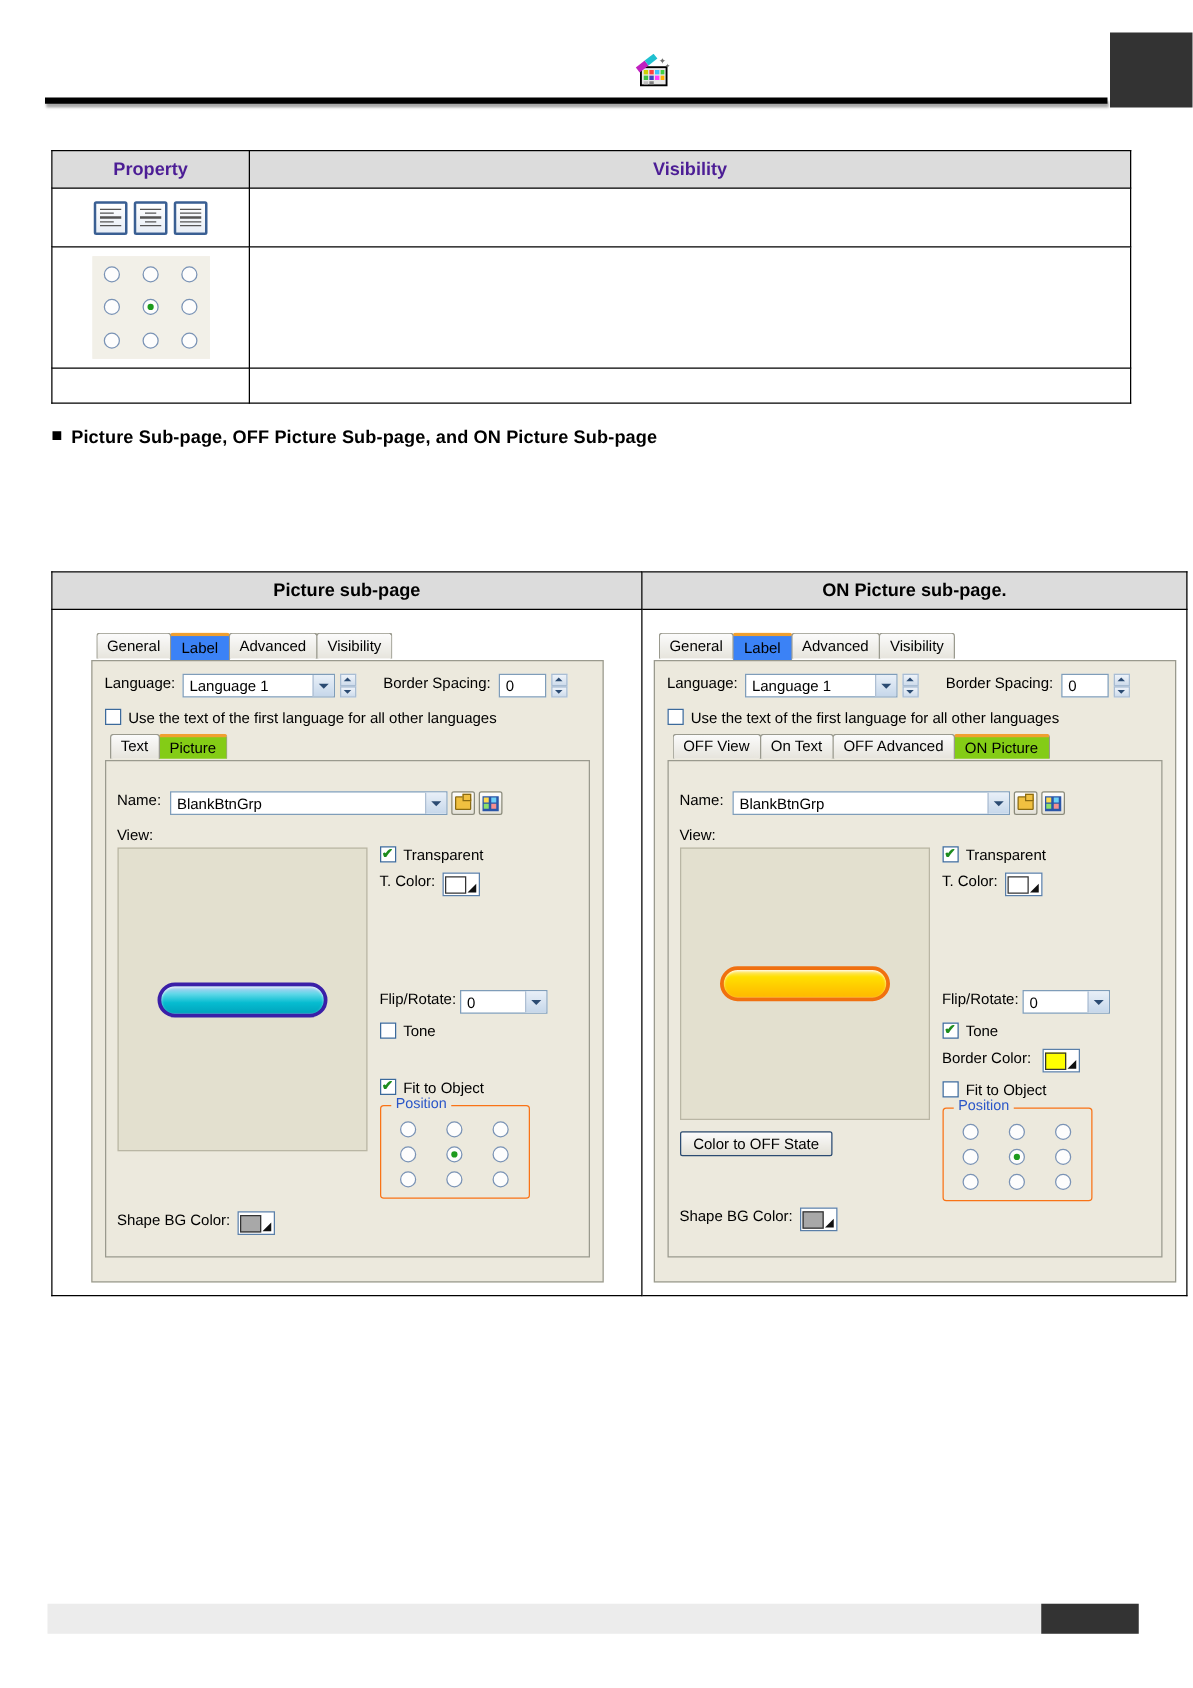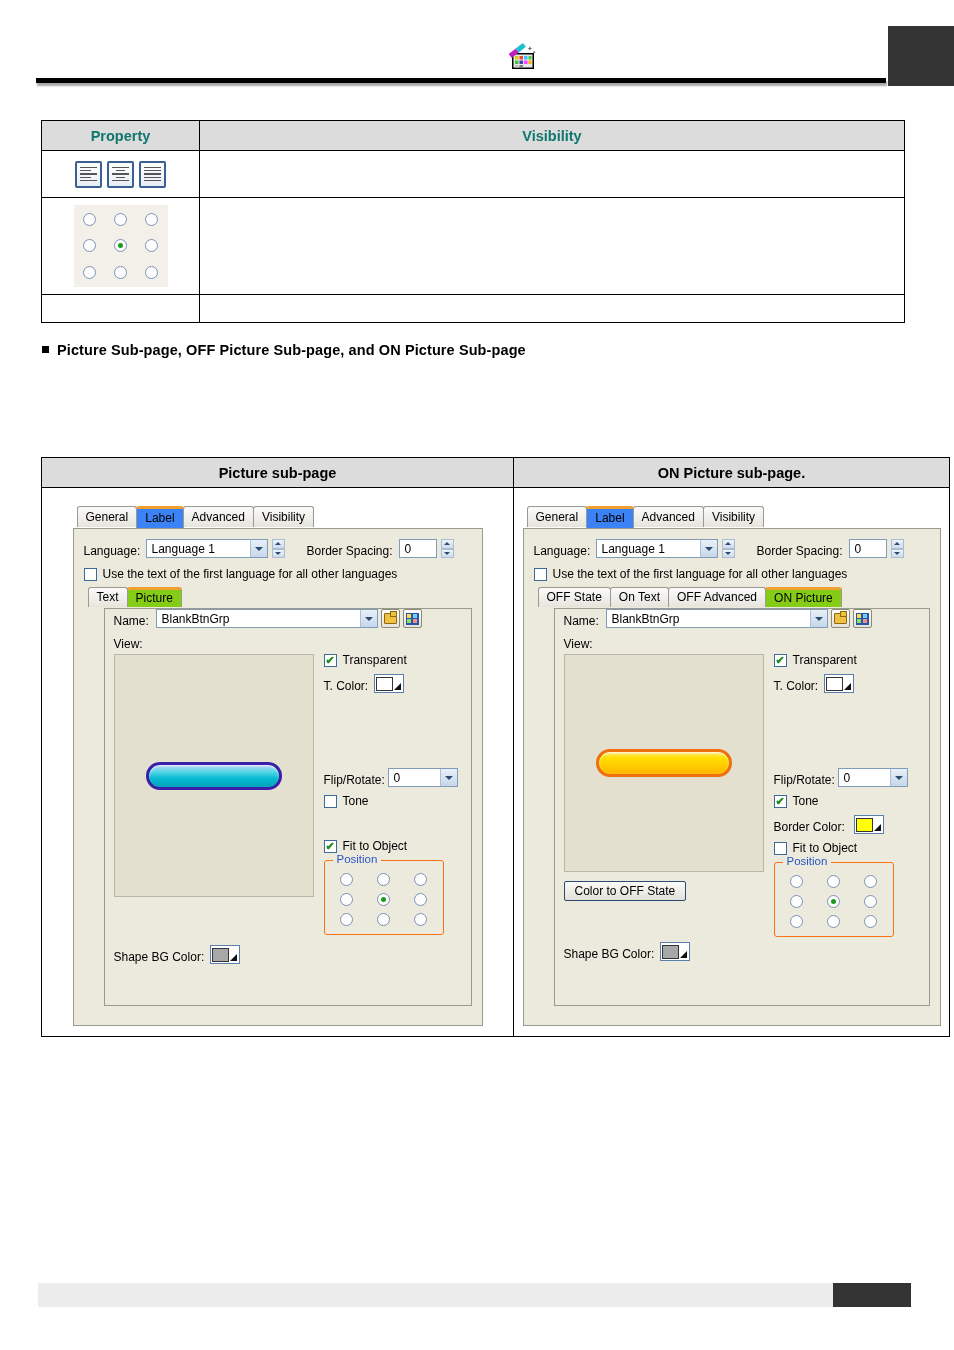--- a/index.html
+++ b/index.html
@@ -27,21 +27,21 @@
 
   
   #property-table {
     position:absolute; left:41px; top:120px; width:864px;
     border-collapse:collapse; border:1px solid #000;
   }
   #property-table td, #property-table th {
     border:1px solid #000; padding:0;
   }
   #property-table thead th {
-    background:#dcdcdc; font-size:14.5px; font-weight:bold; color:#0f766e;
+    background:#dcdcdc; font-size:14.5px; font-weight:bold; color:#4c1d95;
     text-align:center; height:30px; font-family:"Liberation Sans", sans-serif;
   }
   .col-prop { width:158px; }
   .row-align td { height:47px; }
   .row-pos  td { height:97px; }
   .row-blank td { height:28px; }
   .prop-cell { text-align:center; vertical-align:middle; }
 
   
   .align-icons { display:flex; gap:5px; justify-content:center; align-items:center; }
@@ -116,21 +116,21 @@
   .tab.sel {
     background:#3b82f6; border-color:#9a9a8e; z-index:5;
     border-top:3px solid #f0a030; line-height:18px; height:22px;
     font-weight:normal;
   }
   .tab-body {
     clear:both; position:relative; border:1px solid #9a9a8e;
     background:#ece9dd; padding:10px 10px 8px 10px; height:calc(100% - 22px);
   }
 
-  .row { display:flex; align-items:flex-end; margin-bottom:9px; }
+  .row { display:flex; align-items:flex-start; margin-bottom:9px; }
   .lbl { font-size:12px; color:#000; }
 
   .combo {
     height:19px; border:1px solid #7f9db9; background:#fff;
     display:flex; align-items:center; position:relative;
     font-size:12px; padding-left:5px;
   }
   .combo .arrow {
     position:absolute; right:0; top:0; bottom:0; width:17px;
     background:linear-gradient(#e9f0f8,#c6d7ea);
@@ -174,21 +174,21 @@
     float:left; height:20px; line-height:19px; padding:0 8px; font-size:12px;
     background:linear-gradient(#fbfbfb,#e6e4dc);
     border:1px solid #9a9a8e; border-bottom:none; border-radius:3px 3px 0 0;
     margin-right:-1px; color:#000;
   }
   .subtab.sel {
     background:#84cc16; border-top:3px solid #f0a030; line-height:17px; z-index:4; position:relative;
   }
   .subtab-body {
     clear:both; border:1px solid #9a9a8e; background:#ece9dd;
-    padding:0 9px; position:relative; height:398px;margin-left:20px;
+    padding:24px 9px; position:relative; height:398px;
   }
 
   .iconbtn {
     width:19px; height:19px; border:1px solid #8a8a7a; border-radius:2px;
     background:linear-gradient(#fdfdfd,#e4e2d8);
     display:inline-flex; align-items:center; justify-content:center; margin-left:3px;
   }
   .folder-ico { width:13px; height:11px; background:#f0c040; border:1px solid #8a6a10; border-radius:1px 3px 1px 1px; position:relative; }
   .folder-ico::after{ content:""; position:absolute; right:-1px; top:-3px; width:5px; height:4px; background:#f0c040; border:1px solid #8a6a10; }
   .grid-ico { width:13px; height:12px; background:#2a56a8; display:grid; grid-template-columns:1fr 1fr; grid-template-rows:1fr 1fr; gap:1.5px; padding:1.5px; }
@@ -514,21 +514,21 @@
               <span class="dn"></span>
             </div>
           </div>
 
           <div class="row" style="margin-bottom:6px">
             <span class="cb"></span>
             <span class="lbl">Use the text of the first language for all other languages</span>
           </div>
 
           <div class="subtabs">
-            <div class="subtab">OFF State</div>
+            <div class="subtab">OFF View</div>
             <div class="subtab">On Text</div>
             <div class="subtab">OFF Advanced</div>
             <div class="subtab sel">ON Picture</div>
           </div>
 
           <div class="subtab-body">
 
             <div class="row">
               <span class="lbl" style="width:42px">Name:</span>
               <div class="combo" style="width:222px">

